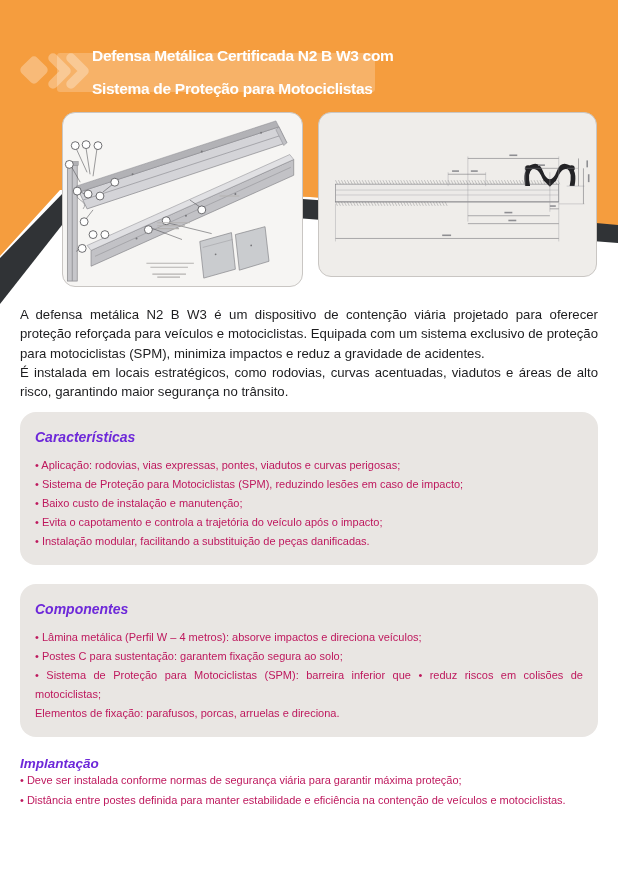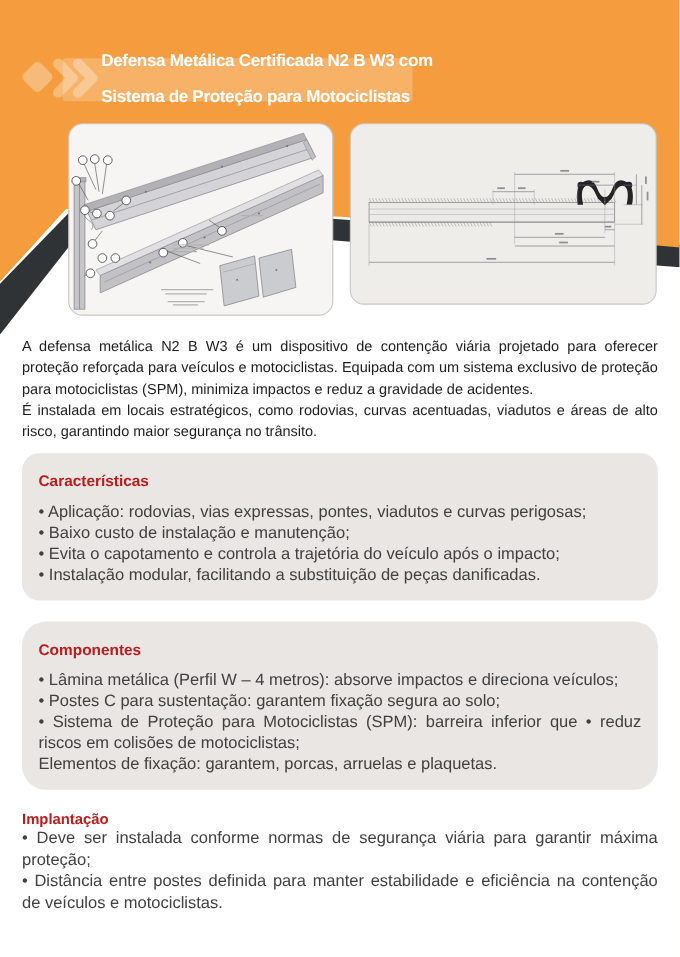--- a/index.html
+++ b/index.html
@@ -24,24 +24,24 @@
   .card{position:absolute;background:#f4f2f0;border:1px solid #c9c6c3;border-radius:13px;box-sizing:border-box;overflow:hidden;}
   .card.left{left:62px;top:112px;width:241px;height:175px;background:#f6f5f3;}
   .card.right{left:318px;top:112px;width:279px;height:165px;background:#efedea;}
   .card svg{display:block;width:100%;height:100%;}
 
   
   .flow{position:absolute;left:20px;top:305px;width:578px;}
   .intro p{margin:0;font-size:13.2px;line-height:19.3px;text-align:justify;color:#1d1d1f;}
   .infobox{background:#e9e6e3;border-radius:16px;padding:15px 15px 14px 15px;}
   .infobox.carac{margin-top:11px;}
-  .infobox.comp{margin-top:19px;border-radius:22px;}
-  .box-title{font-size:14px;font-weight:bold;margin:2px 0 11px 0;color:#b91c1c;}
+  .infobox.comp{margin-top:19px;}
+  .box-title{font-size:14px;font-weight:bold;margin:2px 0 11px 0;color:#6d28d9;font-style:italic;}
   ul.plain{list-style:none;margin:0;padding:0;}
-  ul.plain li{font-size:15px;line-height:19px;color:#404040;text-align:justify;}
+  ul.plain li{font-size:11px;line-height:19px;color:#be185d;text-align:justify;}
   .impl{margin-top:19px;}
   .impl .box-title{font-size:13.5px;margin-bottom:0;}
   .impl ul.plain li{line-height:19.5px;}
 </style>
 </head>
 <body>
 
 <div class="page">
 
   <div class="dark-wedge-left"></div>
@@ -197,33 +197,34 @@
   <div class="flow">
     <div class="intro">
       <p>A defensa metálica N2 B W3 é um dispositivo de contenção viária projetado para oferecer proteção reforçada para veículos e motociclistas. Equipada com um sistema exclusivo de proteção para motociclistas (SPM), minimiza impactos e reduz a gravidade de acidentes.</p>
       <p>É instalada em locais estratégicos, como rodovias, curvas acentuadas, viadutos e áreas de alto risco, garantindo maior segurança no trânsito.</p>
     </div>
 
     <div class="infobox carac">
       <div class="box-title">Características</div>
       <ul class="plain">
           <li>• Aplicação: rodovias, vias expressas, pontes, viadutos e curvas perigosas;</li>
+          <li>• Sistema de Proteção para Motociclistas (SPM), reduzindo lesões em caso de impacto;</li>
           <li>• Baixo custo de instalação e manutenção;</li>
           <li>• Evita o capotamento e controla a trajetória do veículo após o impacto;</li>
           <li>• Instalação modular, facilitando a substituição de peças danificadas.</li>
         </ul>
     </div>
 
     <div class="infobox comp">
       <div class="box-title">Componentes</div>
       <ul class="plain">
           <li>• Lâmina metálica (Perfil W – 4 metros): absorve impactos e direciona veículos;</li>
           <li>• Postes C para sustentação: garantem fixação segura ao solo;</li>
           <li>• Sistema de Proteção para Motociclistas (SPM): barreira inferior que • reduz riscos em colisões de motociclistas;</li>
-          <li>Elementos de fixação: garantem, porcas, arruelas e plaquetas.</li>
+          <li>Elementos de fixação: parafusos, porcas, arruelas e direciona.</li>
         </ul>
     </div>
 
     <div class="impl">
       <div class="box-title">Implantação</div>
       <ul class="plain">
           <li>• Deve ser instalada conforme normas de segurança viária para garantir máxima proteção;</li>
           <li>• Distância entre postes definida para manter estabilidade e eficiência na contenção de veículos e motociclistas.</li>
         </ul>
     </div>

